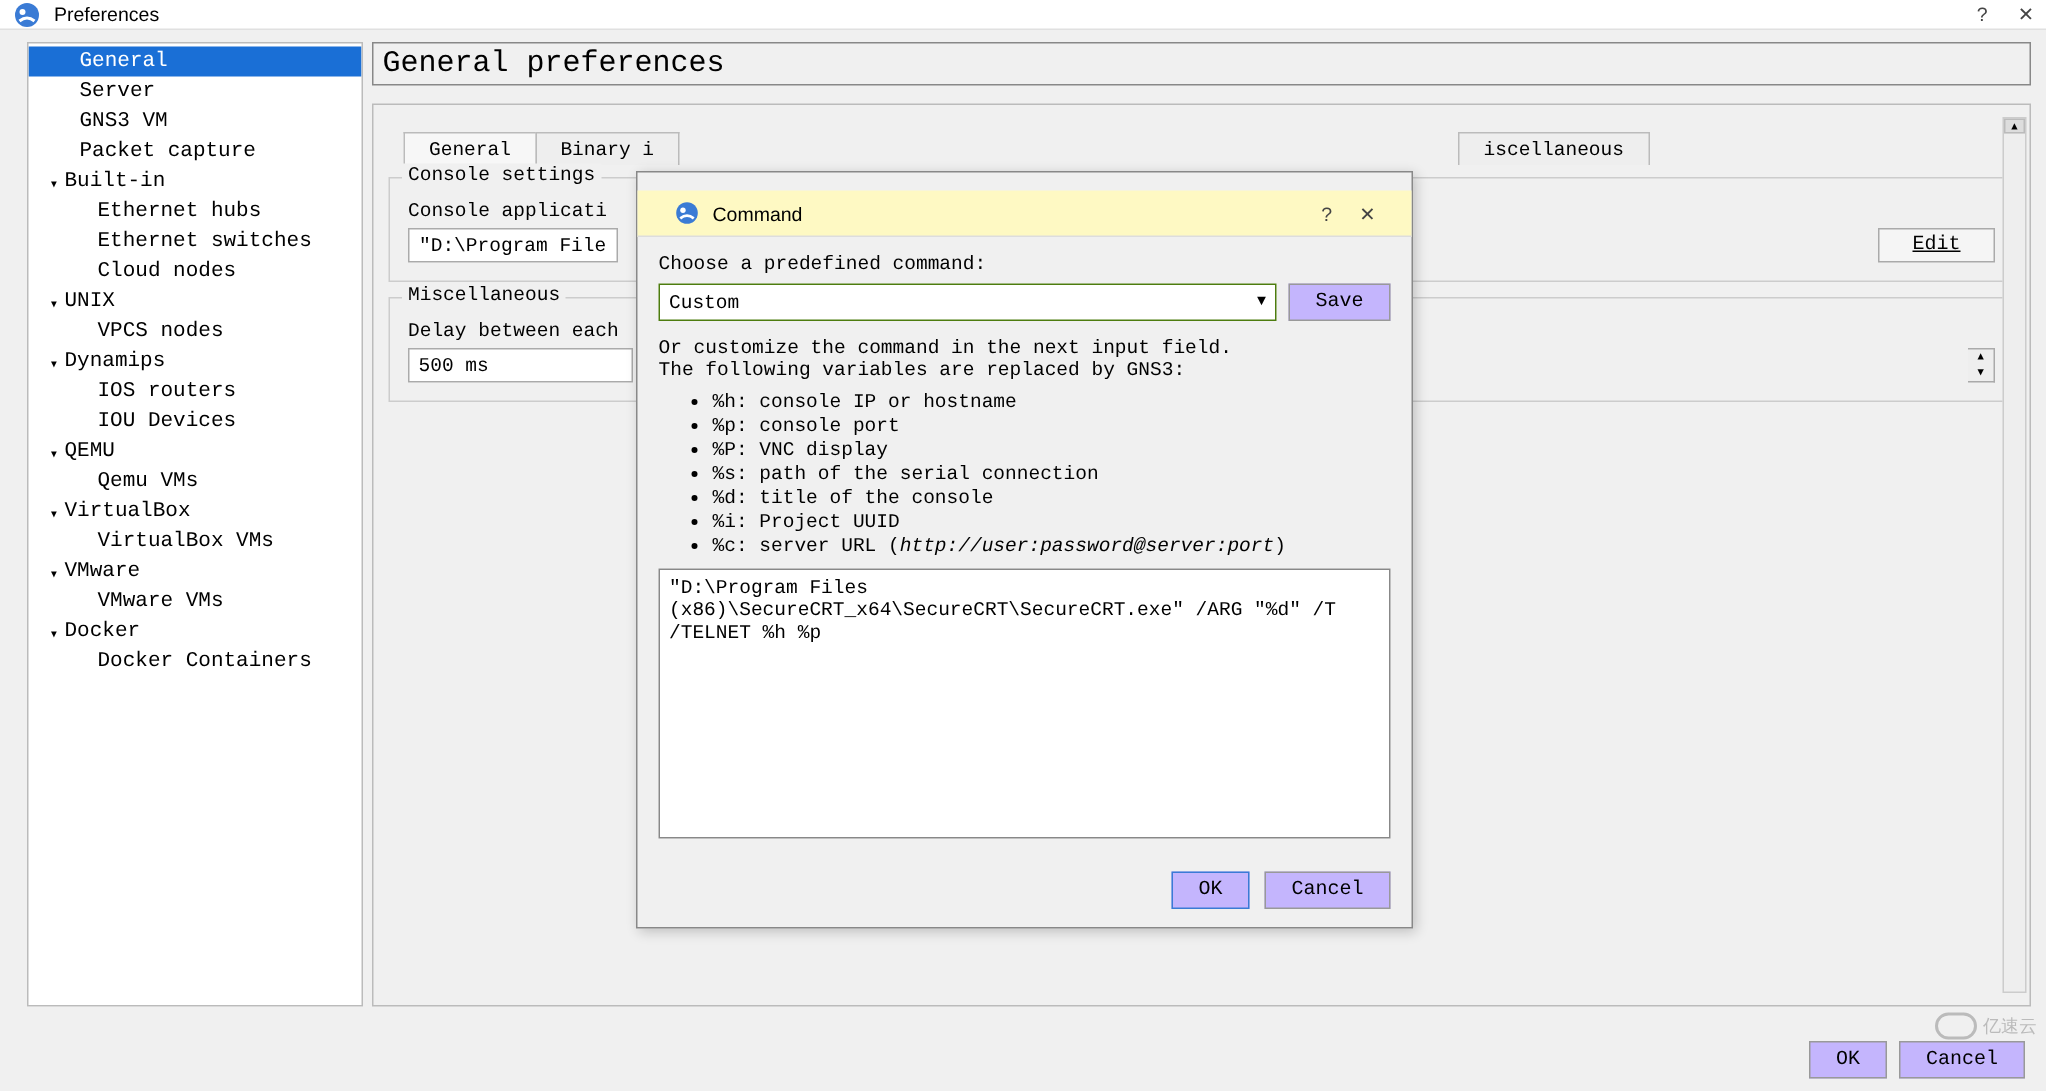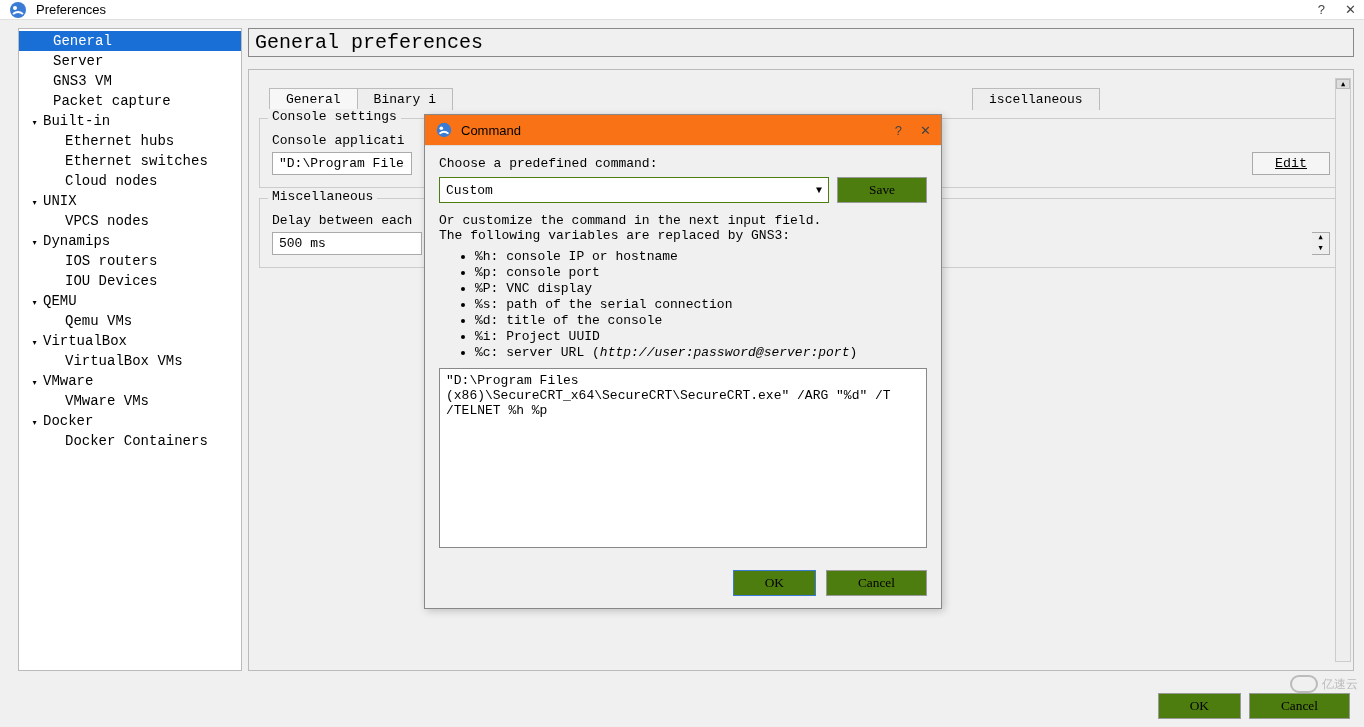--- a/index.html
+++ b/index.html
@@ -161,42 +161,43 @@
 
 .bottom-btns {
   position: absolute;
   bottom: 8px;
   right: 14px;
   display: flex;
   gap: 8px;
 }
 .btn {
   border: 1px solid #999;
-  background: #4d7c0f;
-  padding: 4px 31px;
-  font-family: Liberation Serif, serif;
+  background: #c4b5fd;
+  padding: 4px 17px;
+  font-family: Liberation Mono, monospace;
   cursor: pointer;
 }
 
 
 .modal {
   position: absolute;
   left: 424px;
   top: 114px;
   width: 518px;
   background: #f0f0f0;
   border: 1px solid #888;
   box-shadow: 2px 2px 8px rgba(0,0,0,0.2);
 }
 .modal .mtitle {
   display: flex;
   align-items: center;
-  background: #f97316;
-  padding: 6px 10px;
+  background: #fef9c3;
+  padding: 6px 24px;
   border-bottom: 1px solid #ddd;
+  margin-top: 12px;
 }
 .modal .mtitle .app-icon { width:18px; height:18px; margin-right:8px;}
 .modal .mtitle .t { flex:1; font-family: sans-serif; }
 .modal .mtitle .wb { display:flex; gap:18px; font-family: sans-serif; color:#444;}
 .modal .mtitle .wb span { cursor:pointer;}
 .mbody { padding: 10px 14px; font-family: "Courier New", monospace; }
 .combo-row { display:flex; gap:8px; margin: 6px 0 10px 0;}
 .combo {
   flex:1;
   border: 1px solid #4d7c0f;

